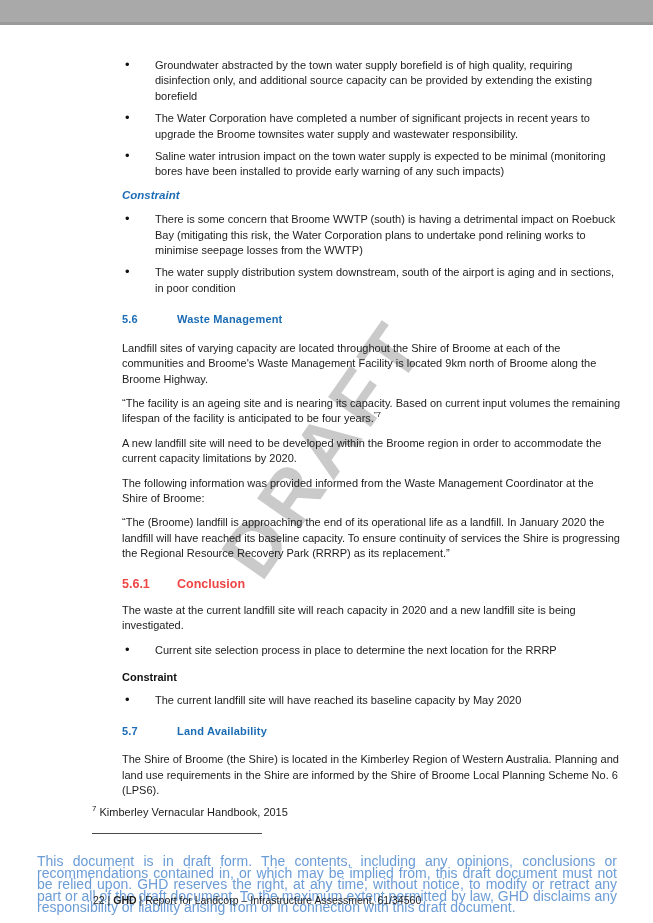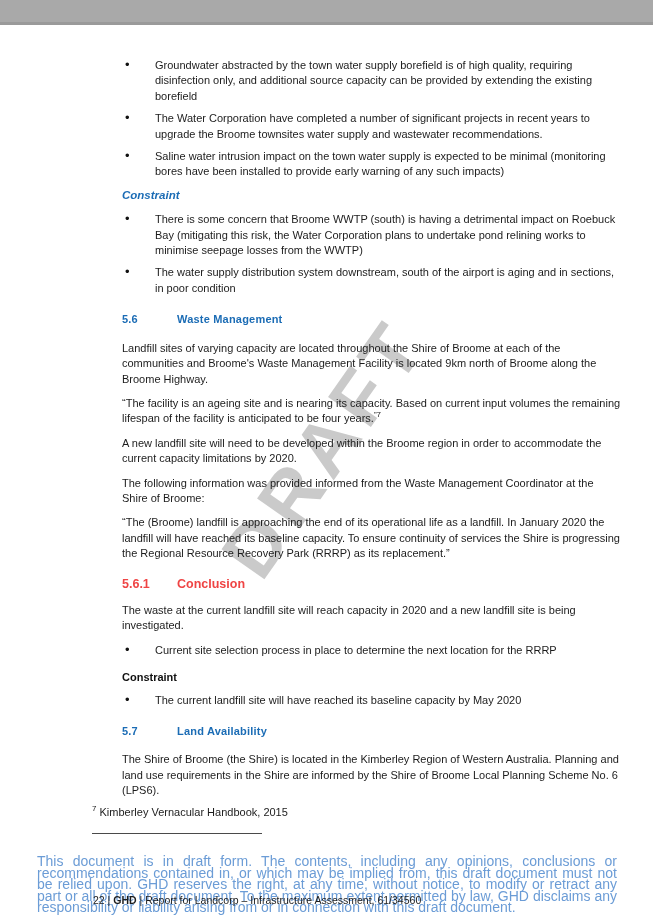--- a/index.html
+++ b/index.html
@@ -58,21 +58,21 @@
 <div class="page">
 
   <div class="topbar"></div>
 
   <div class="watermark">DRAFT</div>
 
   <div class="content">
 
     <ul class="bullets">
       <li>Groundwater abstracted by the town water supply borefield is of high quality, requiring disinfection only, and additional source capacity can be provided by extending the existing borefield</li>
-      <li>The Water Corporation have completed a number of significant projects in recent years to upgrade the Broome townsites water supply and wastewater recommendations.</li>
+      <li>The Water Corporation have completed a number of significant projects in recent years to upgrade the Broome townsites water supply and wastewater responsibility.</li>
       <li>Saline water intrusion impact on the town water supply is expected to be minimal (monitoring bores have been installed to provide early warning of any such impacts)</li>
     </ul>
 
     <div class="constraint-blue">Constraint</div>
 
     <ul class="bullets">
       <li>There is some concern that Broome WWTP (south) is having a detrimental impact on Roebuck Bay (mitigating this risk, the Water Corporation plans to undertake pond relining works to minimise seepage losses from the WWTP)</li>
       <li>The water supply distribution system downstream, south of the airport is aging and in sections, in poor condition</li>
     </ul>
 

